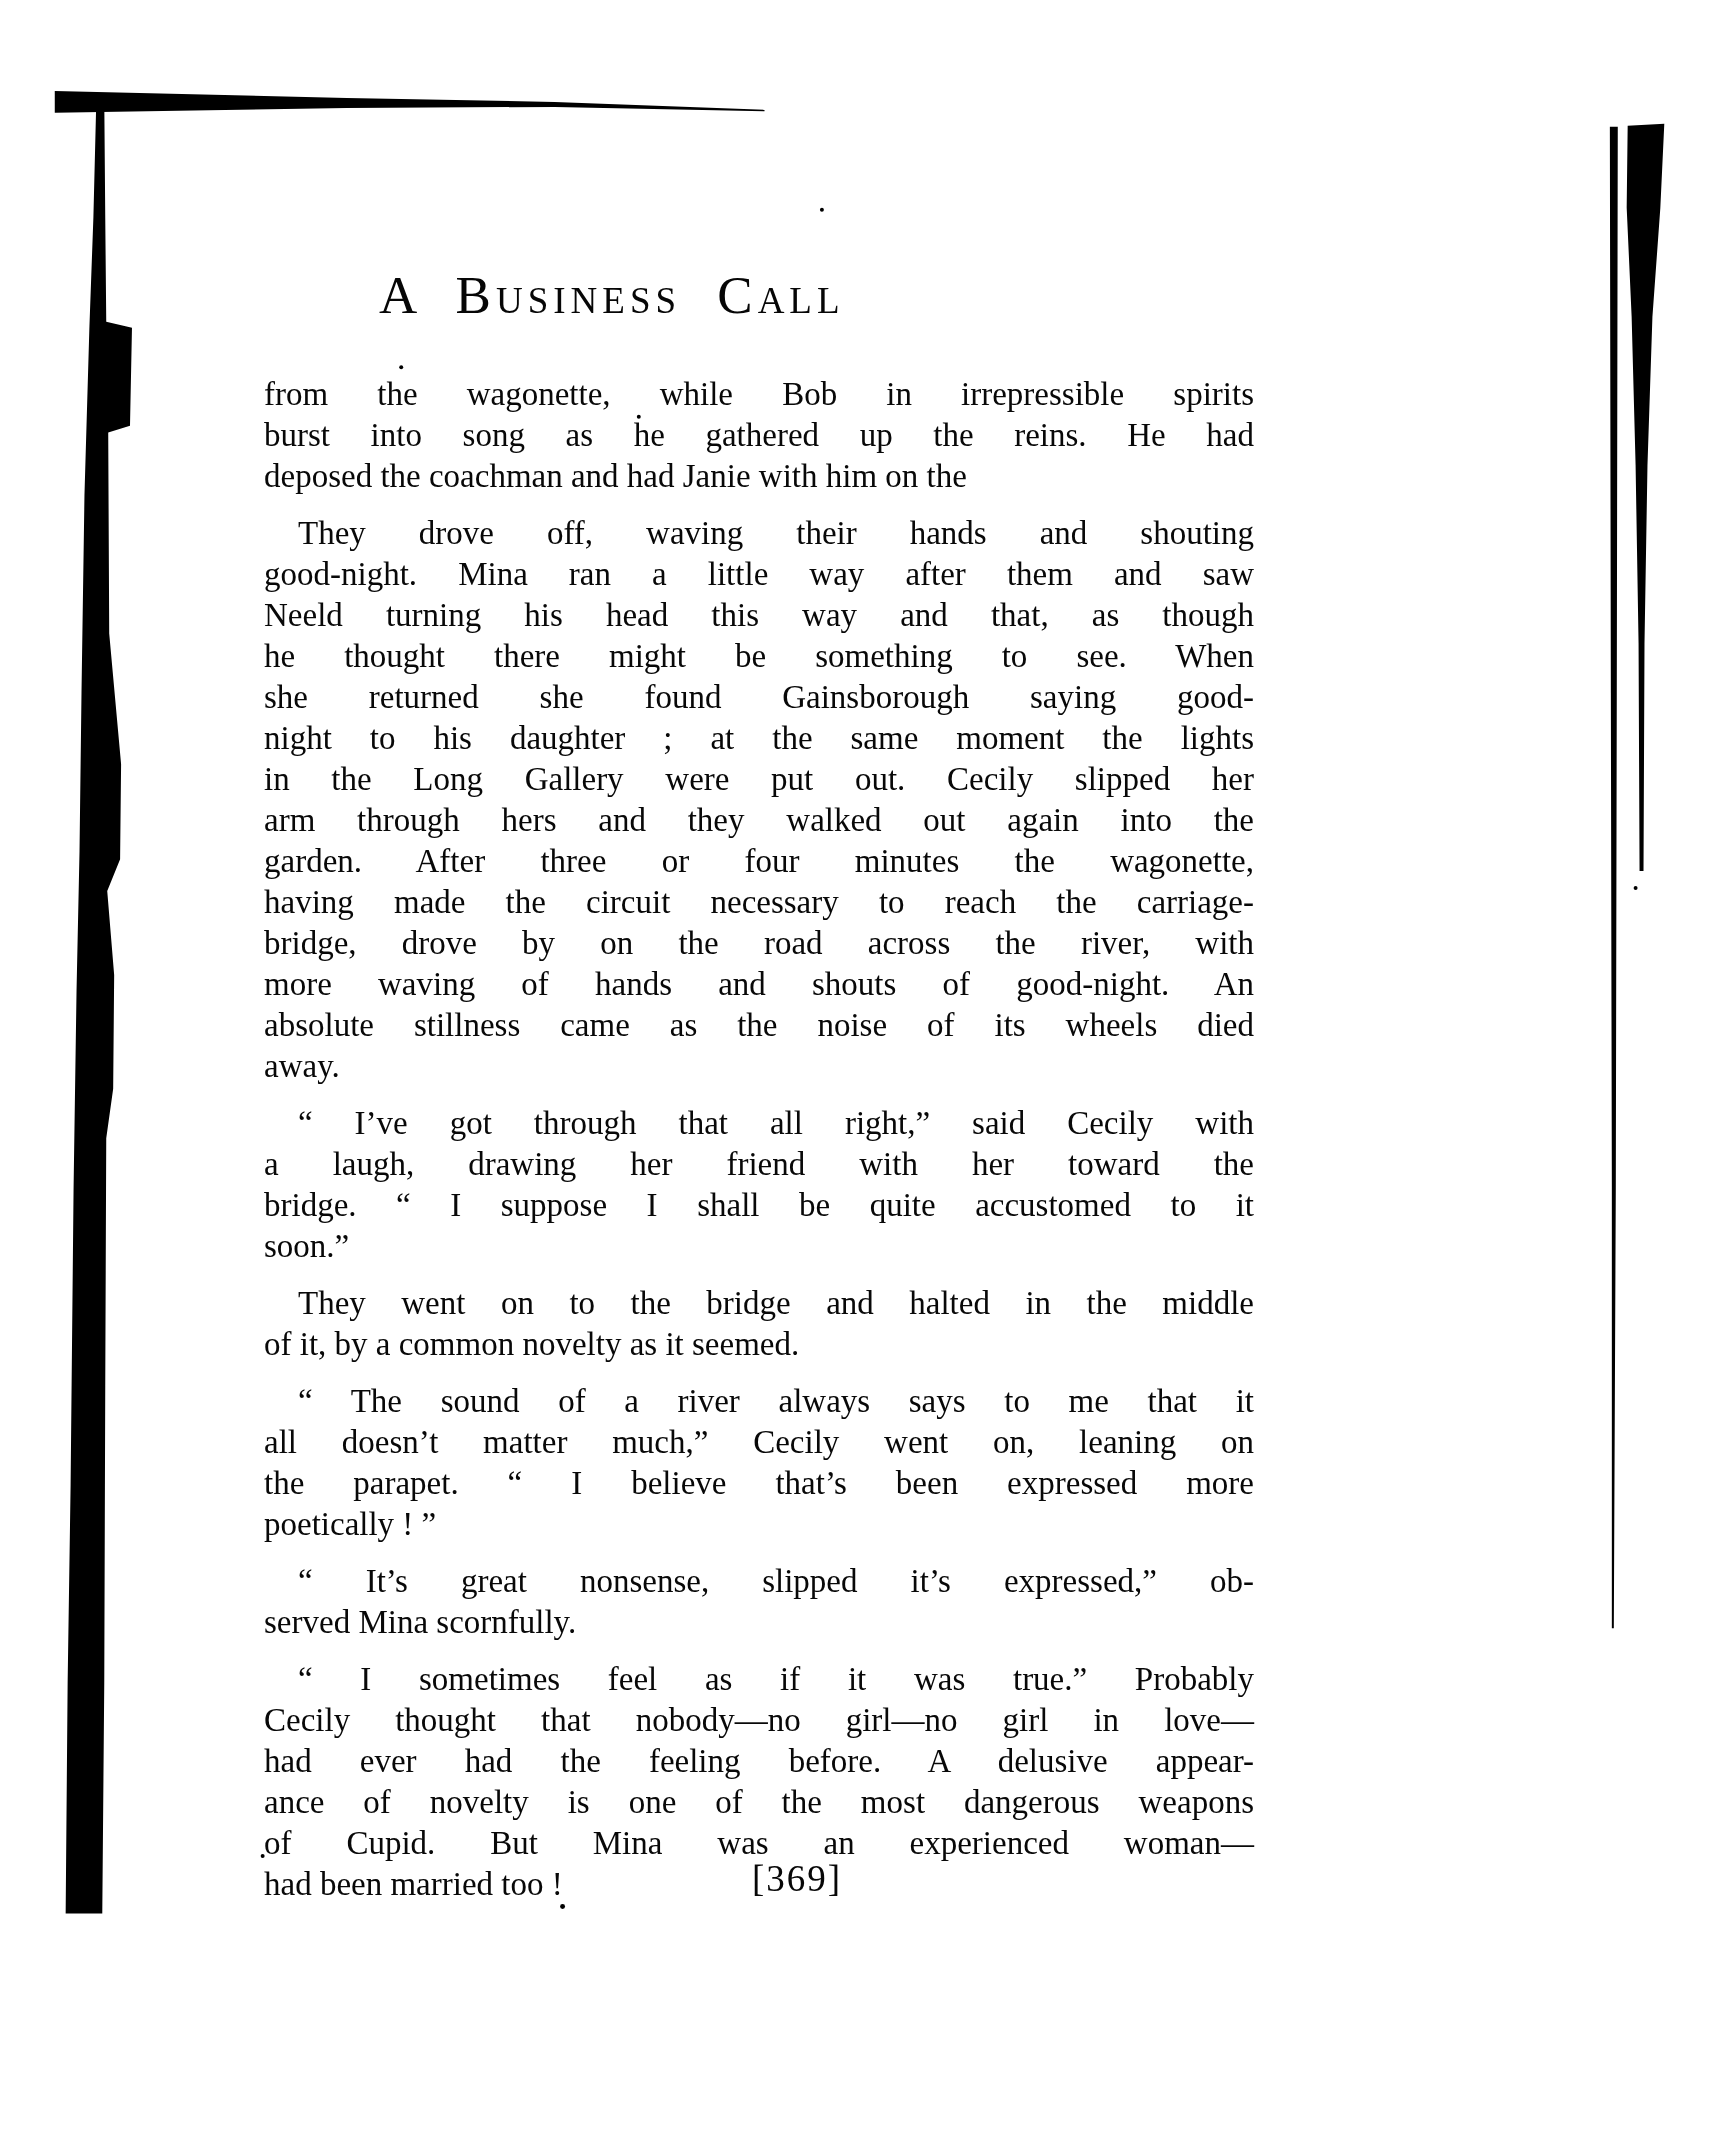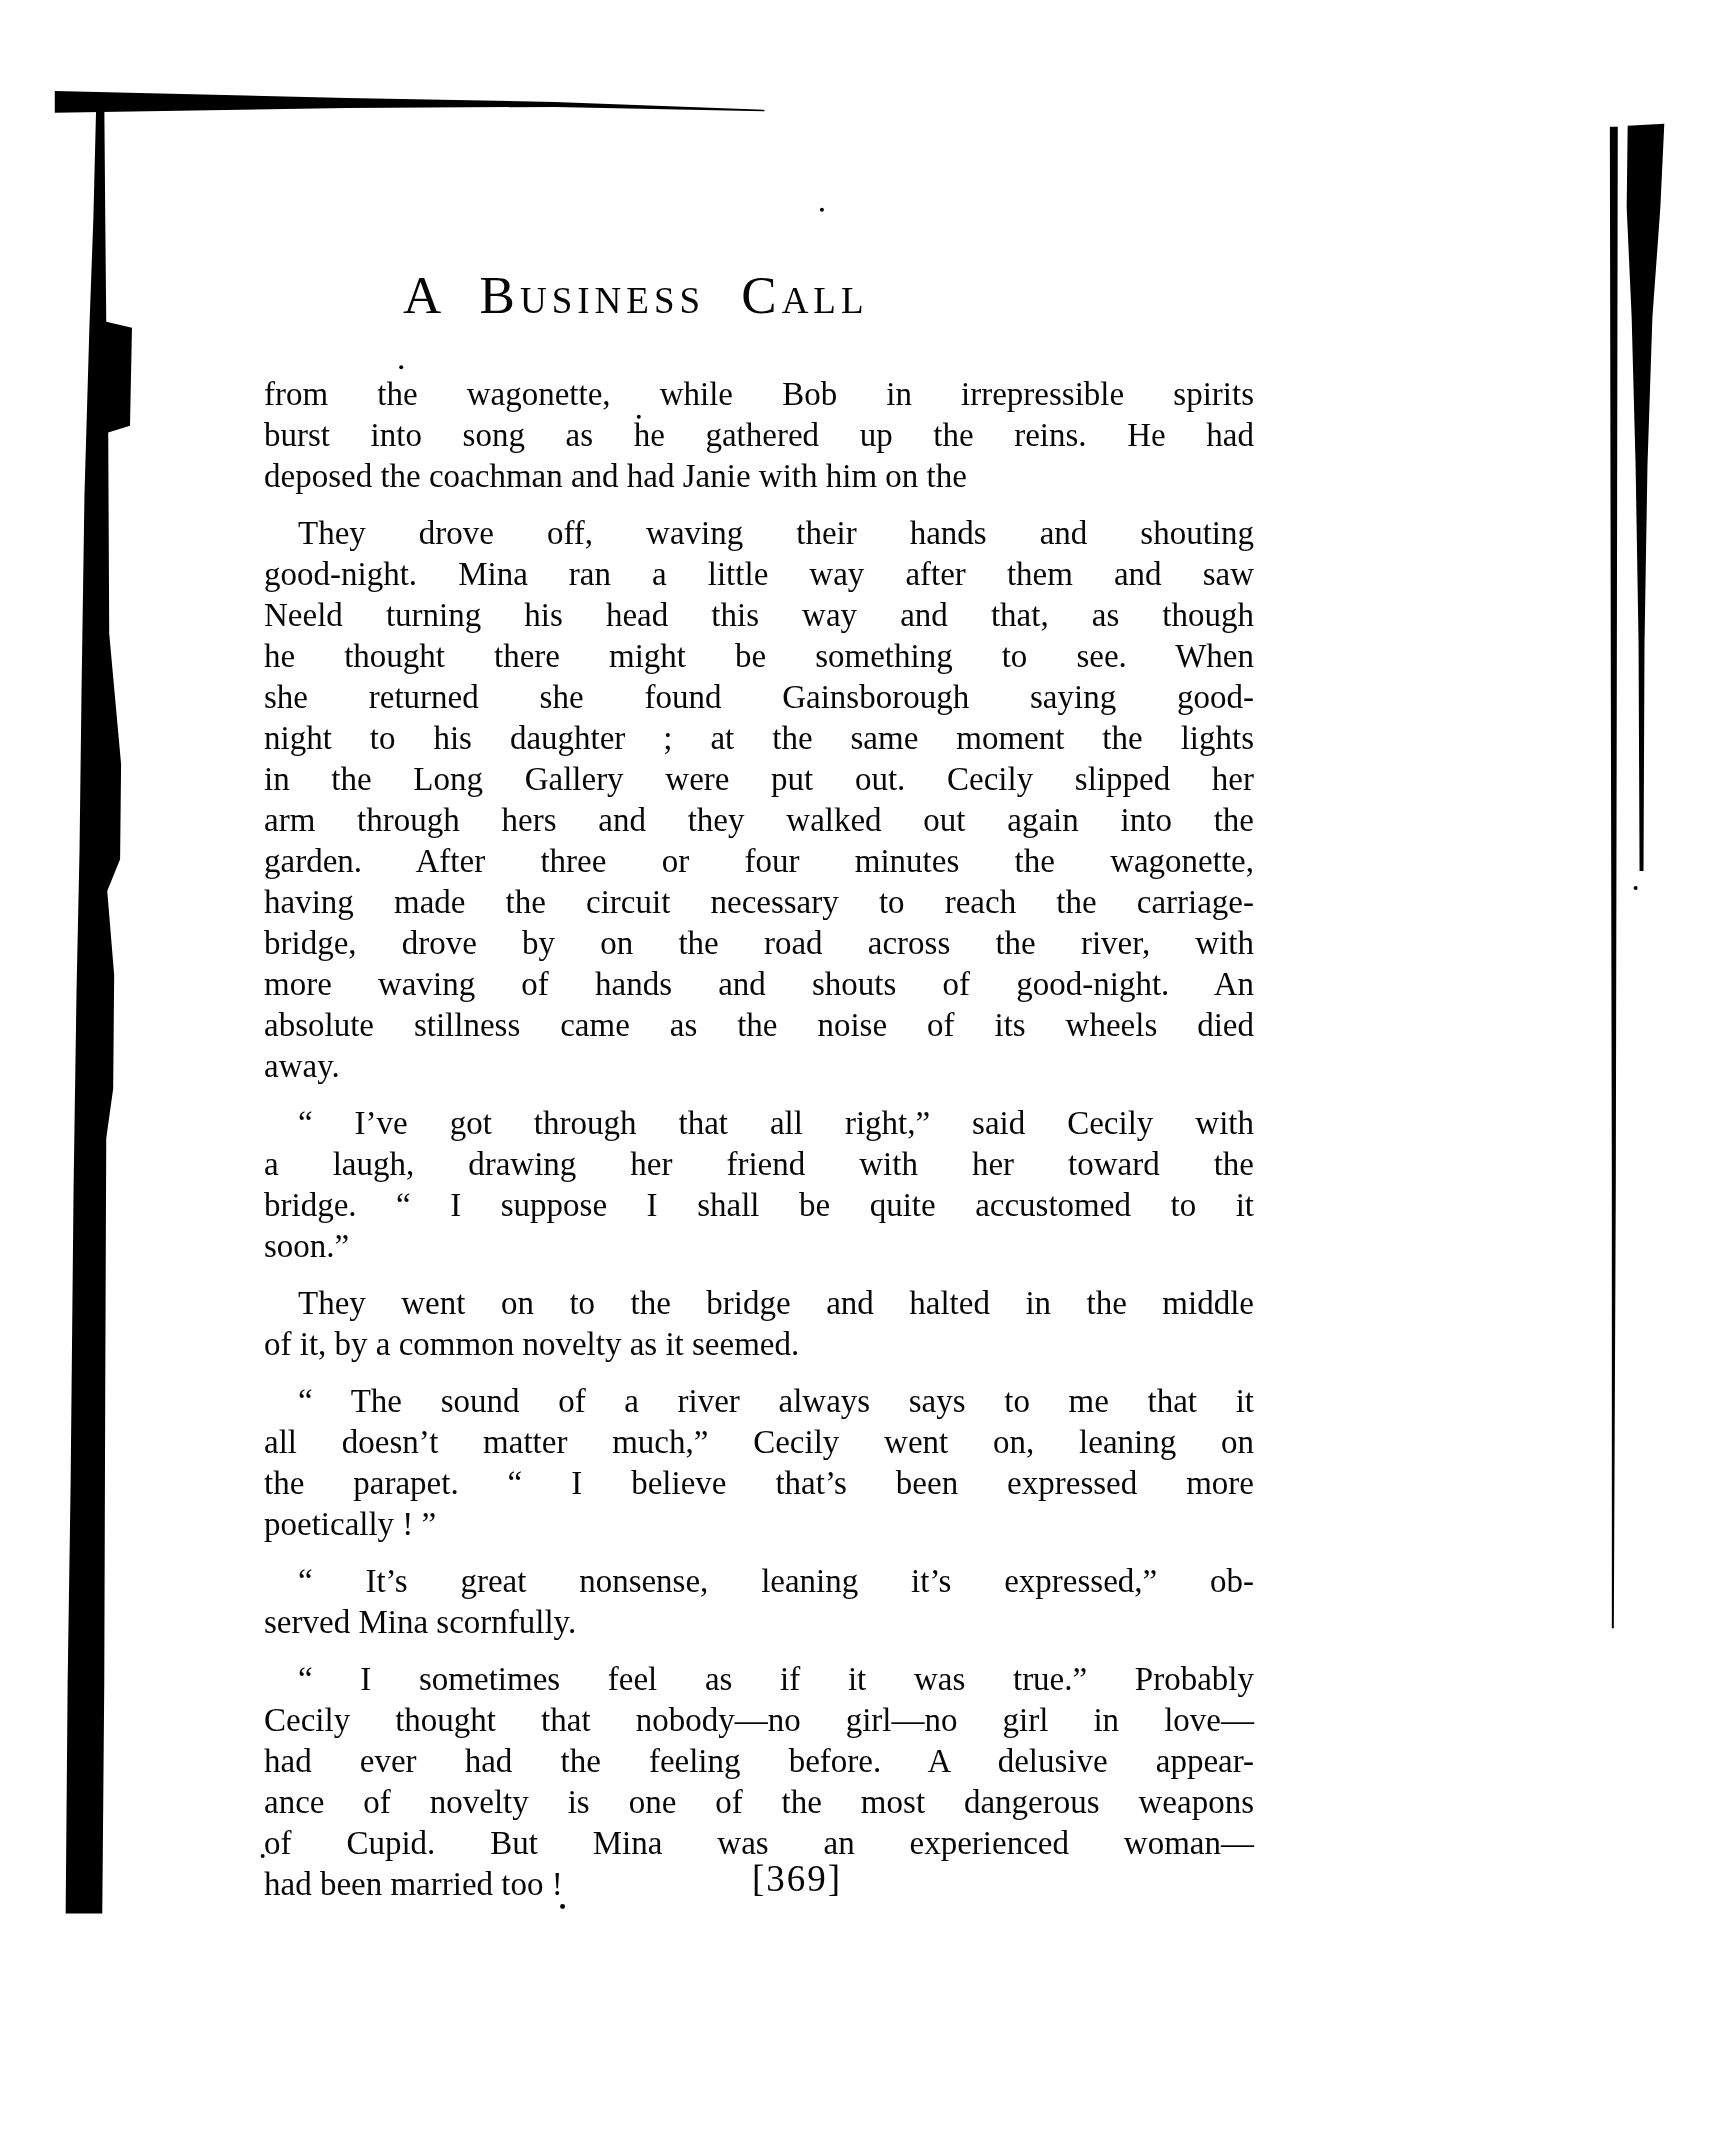--- a/index.html
+++ b/index.html
@@ -13,21 +13,20 @@
   }
   .artifacts{position:absolute;left:0;top:0;width:1726px;height:2150px;pointer-events:none;}
   .chapter-title{
     position:absolute;left:379px;top:265px;
     font-variant:small-caps;
     font-size:53px;
     letter-spacing:5px;
     word-spacing:18px;
     white-space:nowrap;
     color:#060606;
-    margin-left:24px;
   }
   .textblock{
     position:absolute;left:248px;top:358px;width:1022px;
     font-size:33px;line-height:41px;
     color:#080808;
   }
   .para{margin:16px;padding:0;}
   .line{
     text-align:justify;
     text-align-last:justify;
@@ -103,21 +102,21 @@
     </div>
 
     <div class="para indent">
       <div class="line">“ The sound of a river always says to me that it</div>
       <div class="line">all doesn’t matter much,” Cecily went on, leaning on</div>
       <div class="line">the parapet.  “ I believe that’s been expressed more</div>
       <div class="line">poetically ! ”</div>
     </div>
 
     <div class="para indent">
-      <div class="line">“ It’s great nonsense, leaning it’s expressed,” ob-</div>
+      <div class="line">“ It’s great nonsense, slipped it’s expressed,” ob-</div>
       <div class="line">served Mina scornfully.</div>
     </div>
 
     <div class="para indent">
       <div class="line">“ I sometimes feel as if it was true.”  Probably</div>
       <div class="line">Cecily thought that nobody—no girl—no girl in love—</div>
       <div class="line">had ever had the feeling before.  A delusive appear-</div>
       <div class="line">ance of novelty is one of the most dangerous weapons</div>
       <div class="line">of Cupid.  But Mina was an experienced woman—</div>
       <div class="line">had been married too !</div>

